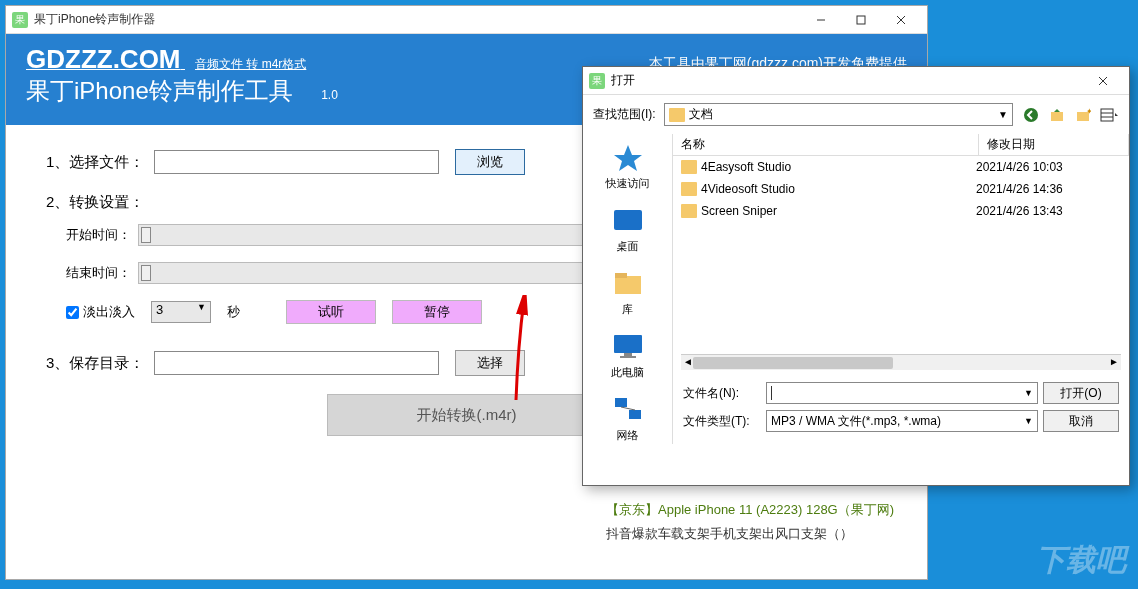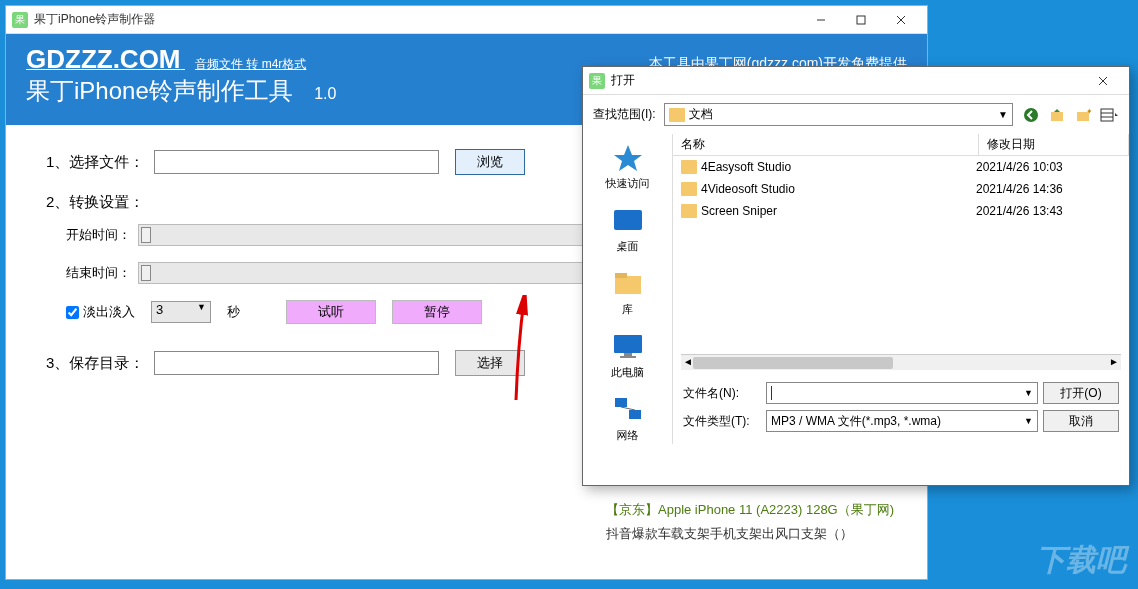--- a/index.html
+++ b/index.html
@@ -13,21 +13,21 @@
     .win-controls { display: flex; }
     .win-btn { width: 40px; height: 28px; display: flex; align-items: center; justify-content: center; cursor: pointer; }
     .win-btn svg { width: 10px; height: 10px; }
     
     .header-blue { background: #2680d0; color: #fff; padding: 10px 20px 18px; }
     .header-row1 { display: flex; align-items: baseline; justify-content: space-between; text-decoration: underline; }
     .logo { font-size: 26px; font-weight: bold; font-family: Arial; }
     .logo-sub { font-size: 12px; margin-left: 10px; }
     .credit { font-size: 14px; color: #fff; }
     .header-title { font-size: 24px; margin-top: 8px; text-align: right; }
-    .header-ver { font-size: 16px; margin-left: 17px; }
+    .header-ver { font-size: 12px; margin-left: 24px; }
     
     .main-body { padding: 24px 40px 10px; position: relative; }
     .row { display: flex; align-items: center; margin-bottom: 18px; font-size: 15px; }
     .row-label { width: 108px; }
     .text-input { border: 1px solid #888; height: 24px; padding: 0 4px; background: #fff; }
     .wide-input { width: 285px; }
     .btn { background: #e8e8e8; border: 1px solid #999; height: 26px; padding: 0 18px; font-size: 13px; cursor: pointer; margin-left: 16px; }
     .btn-browse { width: 70px; padding: 0; text-align: center; border: 1px solid #2c6aa0; background: #e3f0fc; }
     
     .subsection { margin-left: 20px; margin-bottom: 14px; }
@@ -171,20 +171,21 @@
         <button class="btn-sm">暂停</button>
       </div>
     </div>
 
     <div class="row" style="margin-top:26px;">
       <span class="row-label">3、保存目录：</span>
       <input class="text-input wide-input" style="">
       <button class="btn" style="width:70px;padding:0;">选择</button>
     </div>
 
+    <button class="convert-btn">开始转换(.m4r)</button>
 
     <svg class="arrow" width="40" height="110">
       <defs>
           <marker id="ah" markerWidth="10" markerHeight="10" refX="5" refY="2" orient="auto">
             <polygon points="0,0 10,2 0,4" fill="#d00"></polygon>
           </marker>
         </defs>
       <path d="M 20 105 Q 22 50 28 5" stroke="#d00" stroke-width="3" fill="none" marker-end="url(#ah)"></path>
     </svg>
   </div>

